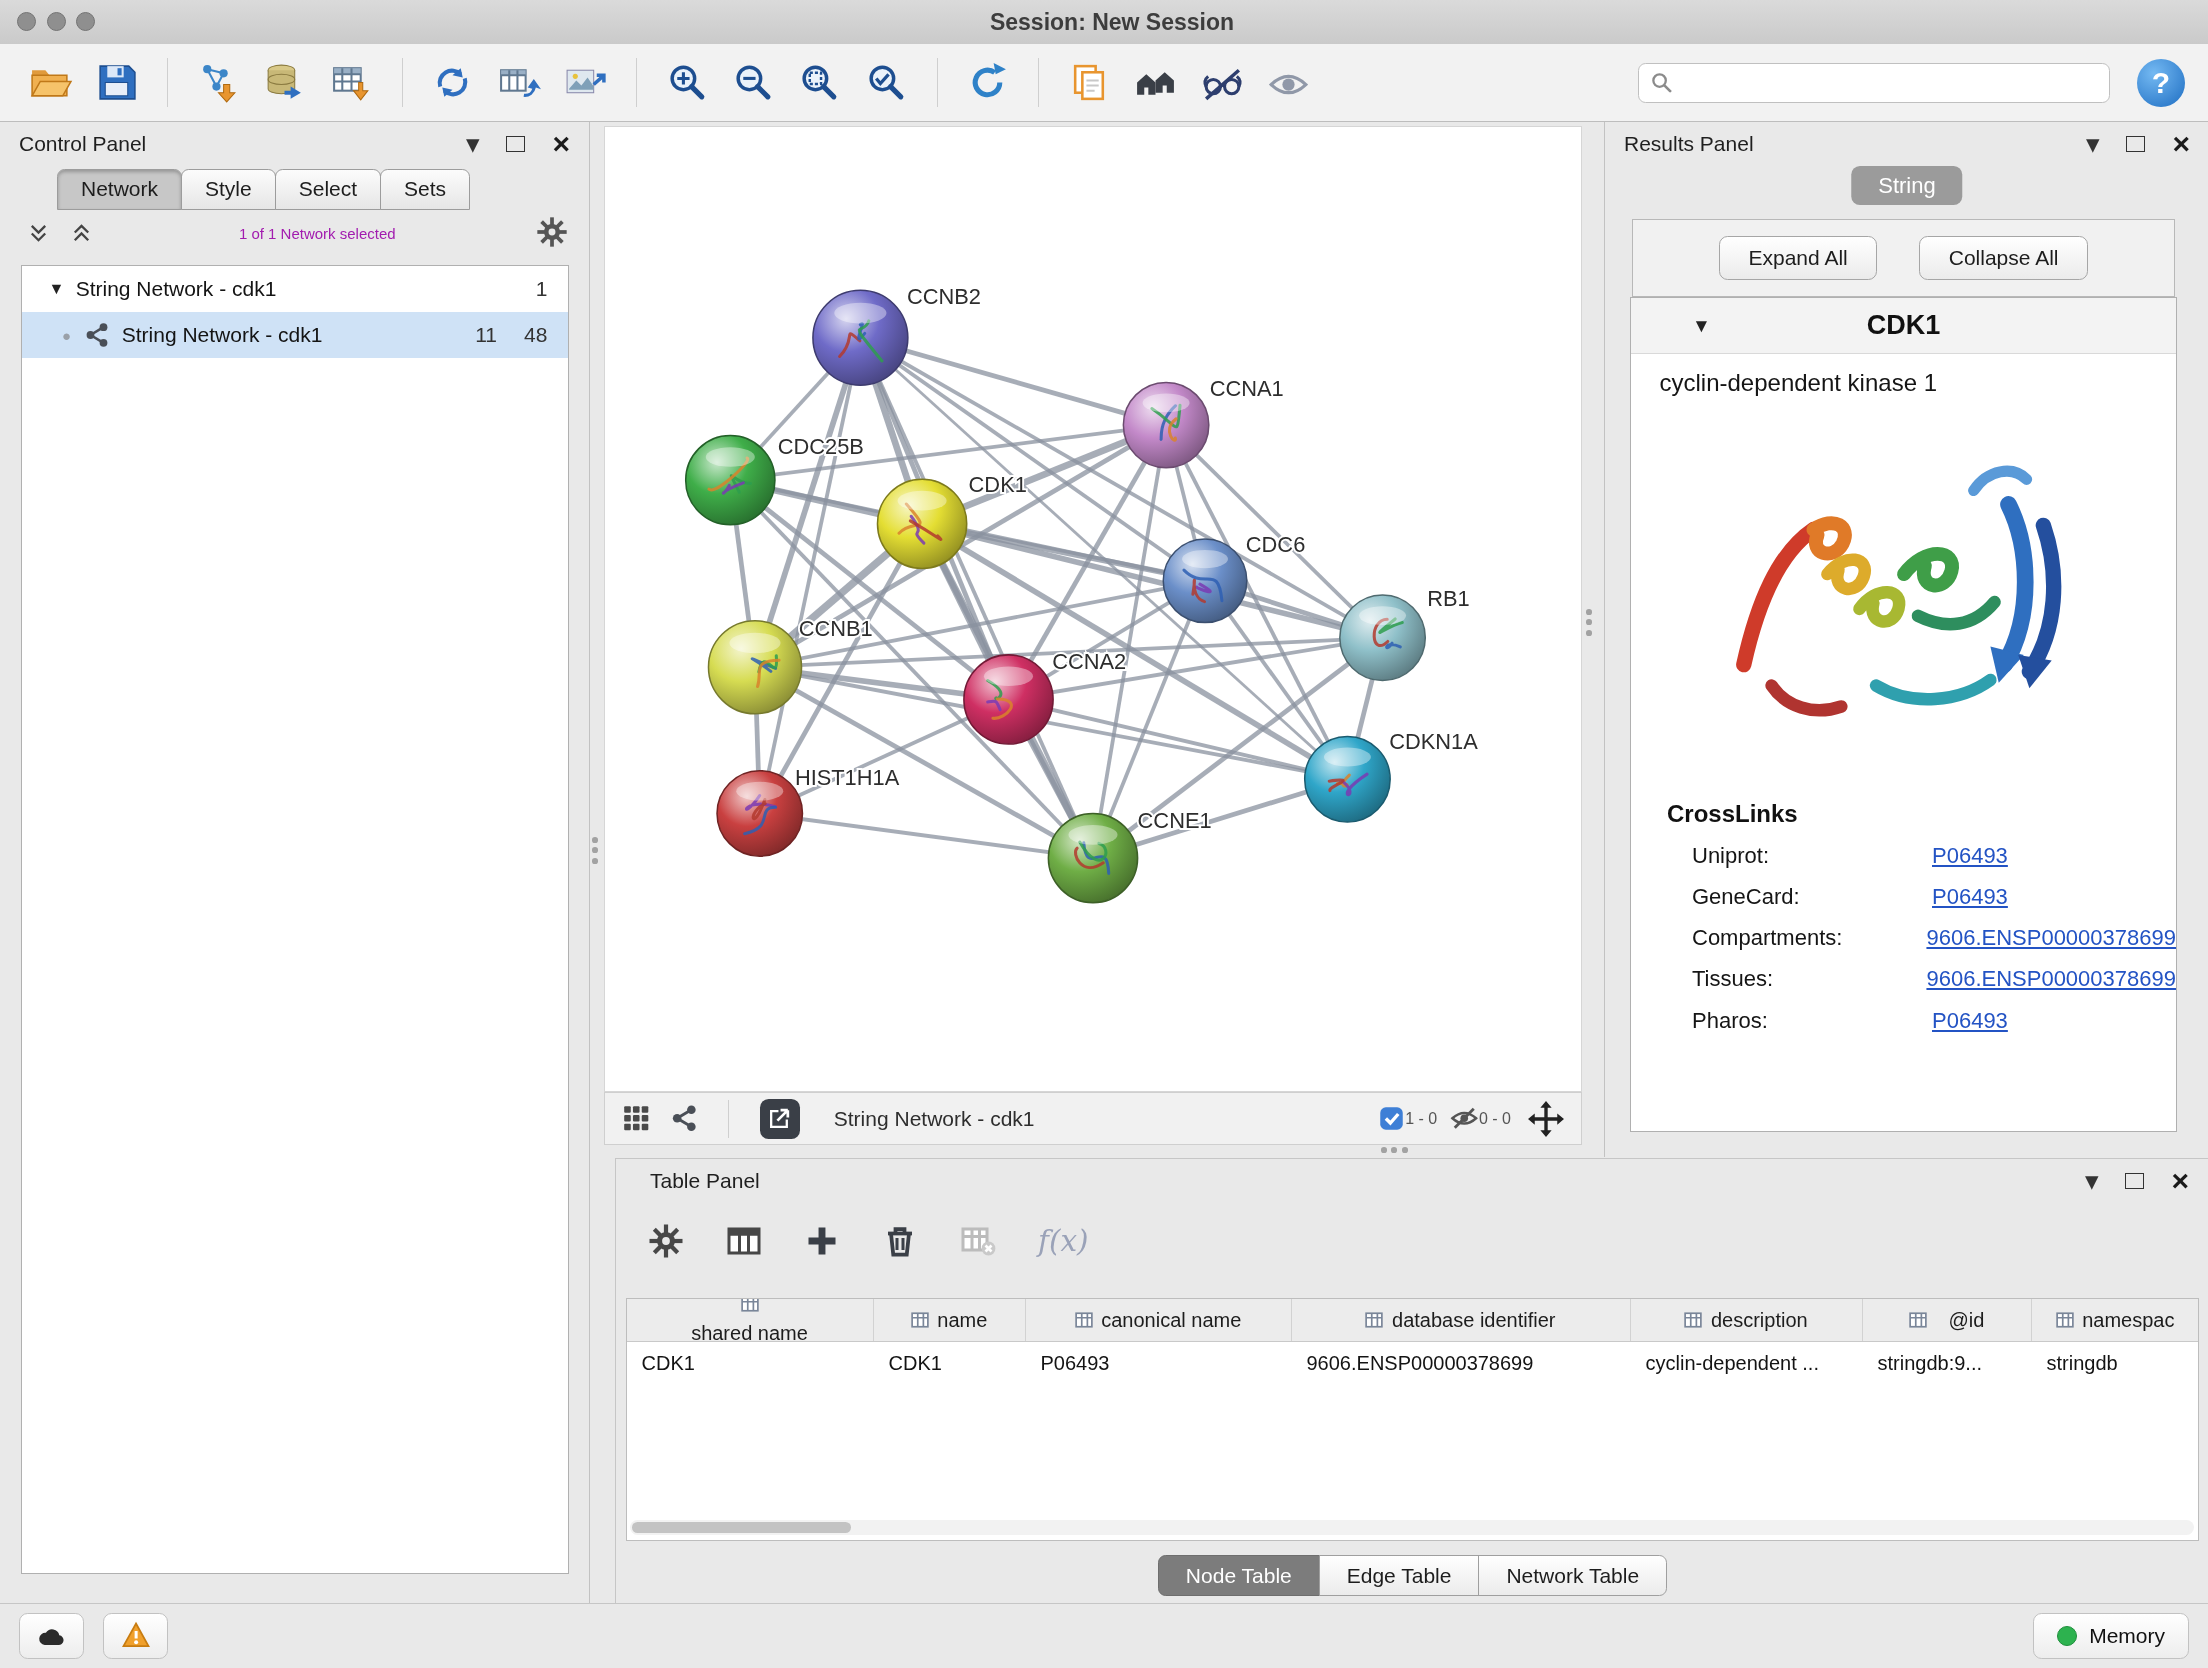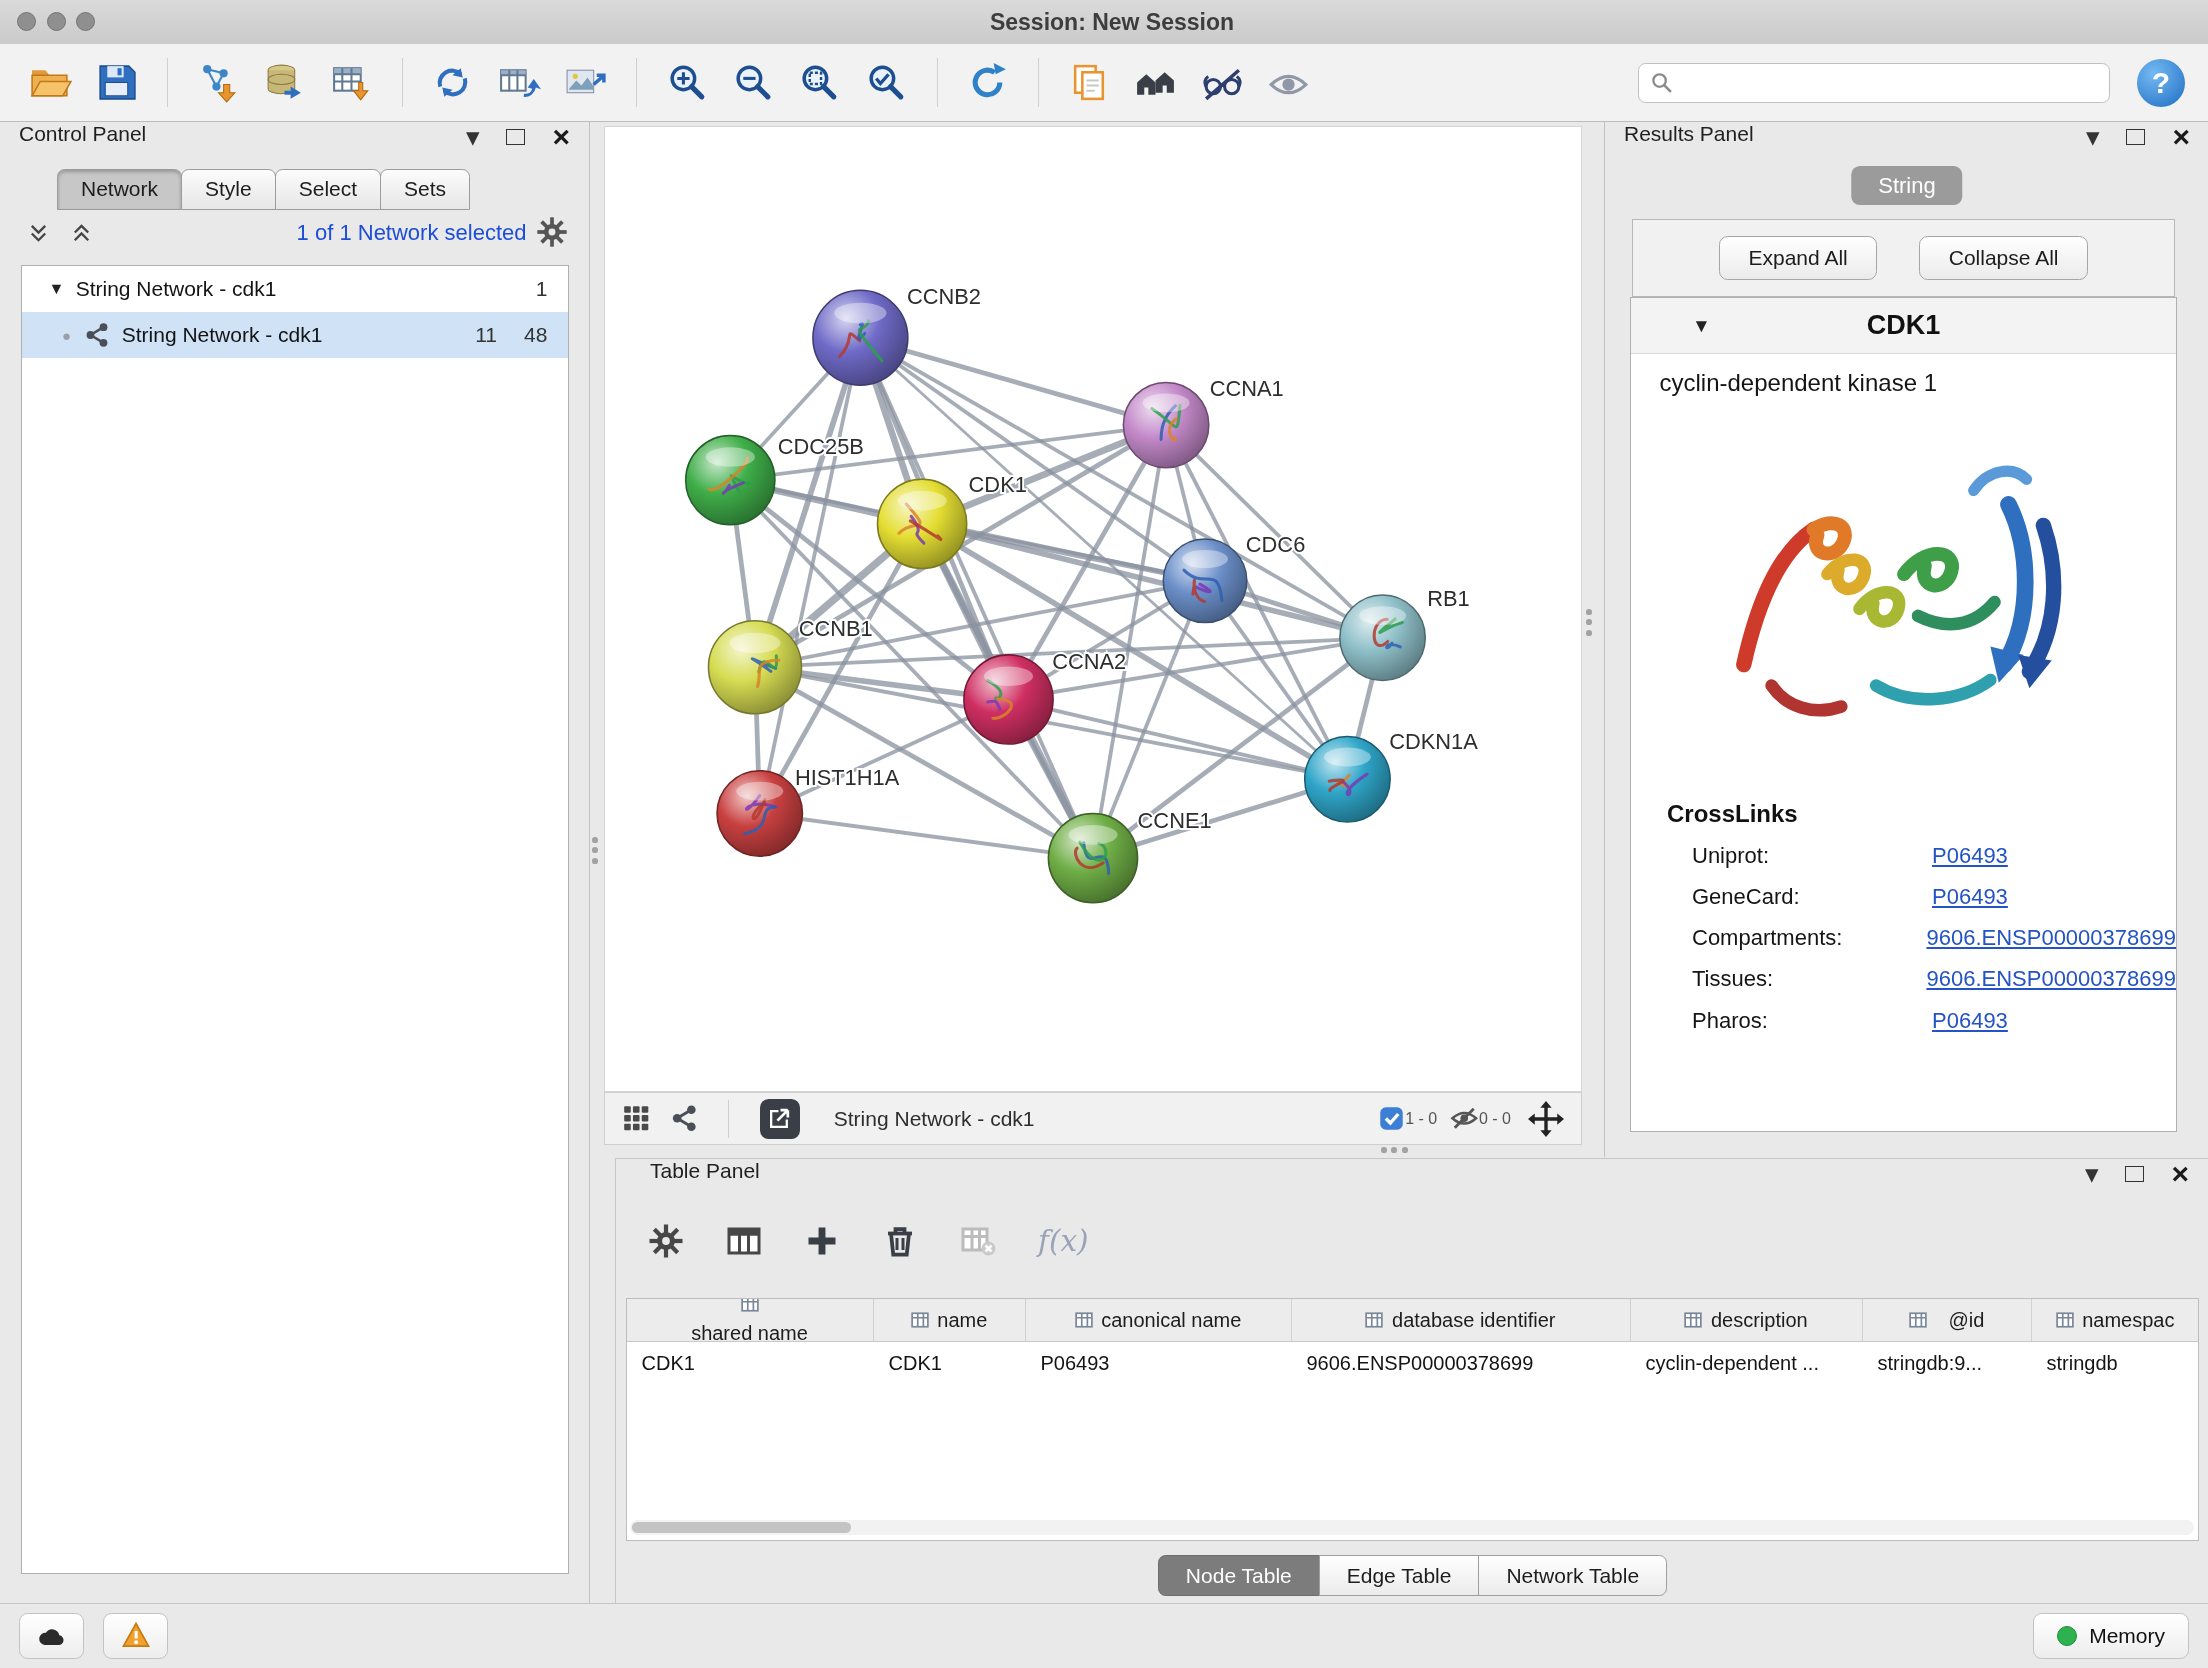--- a/index.html
+++ b/index.html
@@ -20,36 +20,36 @@
   .sep{width:1px;height:49px;background:#cfcfcf;margin:0 11.4px;}
   .tb-right{margin-left:auto;display:flex;align-items:center;gap:27px;}
   .searchbox{width:472px;height:40px;background:#fff;border:1px solid #c0c0c0;border-radius:7.6px;
     display:flex;align-items:center;padding:0 11.4px;box-sizing:border-box;}
   .searchbox svg{width:23px;height:23px;margin-right:7.6px;flex:none;}
   .searchbox input{border:none;outline:none;flex:1;font-size:20px;font-family:inherit;background:transparent;}
   .help{width:48px;height:48px;border-radius:50%;flex:none;
     background:radial-gradient(circle at 35% 30%,#74b9f2,#1d6dc2);
     color:#fff;font-size:30px;font-weight:bold;display:flex;align-items:center;justify-content:center;}
   
-  .panel-header{height:44px;display:flex;align-items:flex-start;padding:0 19px;font-size:21px;color:#1f1f1f;}
+  .panel-header{height:44px;display:flex;align-items:center;padding:0 19px;font-size:21px;color:#1f1f1f;}
   .ph-controls{margin-left:auto;display:flex;align-items:center;gap:27px;}
   .caret{font-size:27px;color:#333;line-height:1;}
   .maxbox{width:17px;height:14.3px;border:1.9px solid #333;}
   .closex{font-size:30px;font-weight:bold;color:#1a1a1a;line-height:1;}
   
   .control-panel{position:absolute;left:0;top:122px;width:590px;height:1482px;background:#e9e9e9;
     border-right:1px solid #c2c2c2;box-sizing:border-box;}
   .cp-tabs{display:flex;padding-left:57px;height:44px;align-items:flex-end;}
   .tab{border:1px solid #9c9c9c;background:linear-gradient(#fcfcfc,#e6e6e6);font-size:21px;
     padding:7.6px 23px;margin-right:-1px;border-radius:7.6px 7.6px 0 0;color:#1d1d1d;}
   .tab.selected{background:#c7c7c7;box-shadow:inset 0 1.9px 3.8px rgba(0,0,0,.25);}
   .cp-selrow{display:flex;align-items:center;height:46px;padding:0 21px;gap:9.5px;}
   .chevbtn{width:34px;height:30px;display:flex;align-items:center;justify-content:center;}
   .chevbtn svg{width:23px;height:23px;}
-  .selection-summary{flex:1;text-align:right;font-size:22px;color:#1d4ed8;}
+  .selection-summary{flex:1;text-align:center;font-size:15px;color:#a21caf;}
   .gearbtn svg{width:32px;height:32px;}
   .cp-tree{position:absolute;left:21px;top:143px;width:548px;bottom:30px;background:#fff;
     border:1px solid #b0b0b0;font-size:21px;box-sizing:border-box;}
   .tree-row{height:46px;display:flex;align-items:center;padding:0 15px;color:#141414;}
   .tree-row.selected{background:#cfe2f6;}
   .expander{font-size:16px;margin:0 11.4px 0 11.4px;color:#222;}
   .tr-count{margin-left:auto;color:#333;padding-right:5.7px;}
   .bullet{color:#9aa0a8;font-size:15px;margin:0 13.3px 0 25px;}
   .shareic{width:26px;height:26px;margin-right:11.4px;}
   .tr-nums{margin-left:auto;display:flex;gap:27px;color:#333;padding-right:5.7px;}

